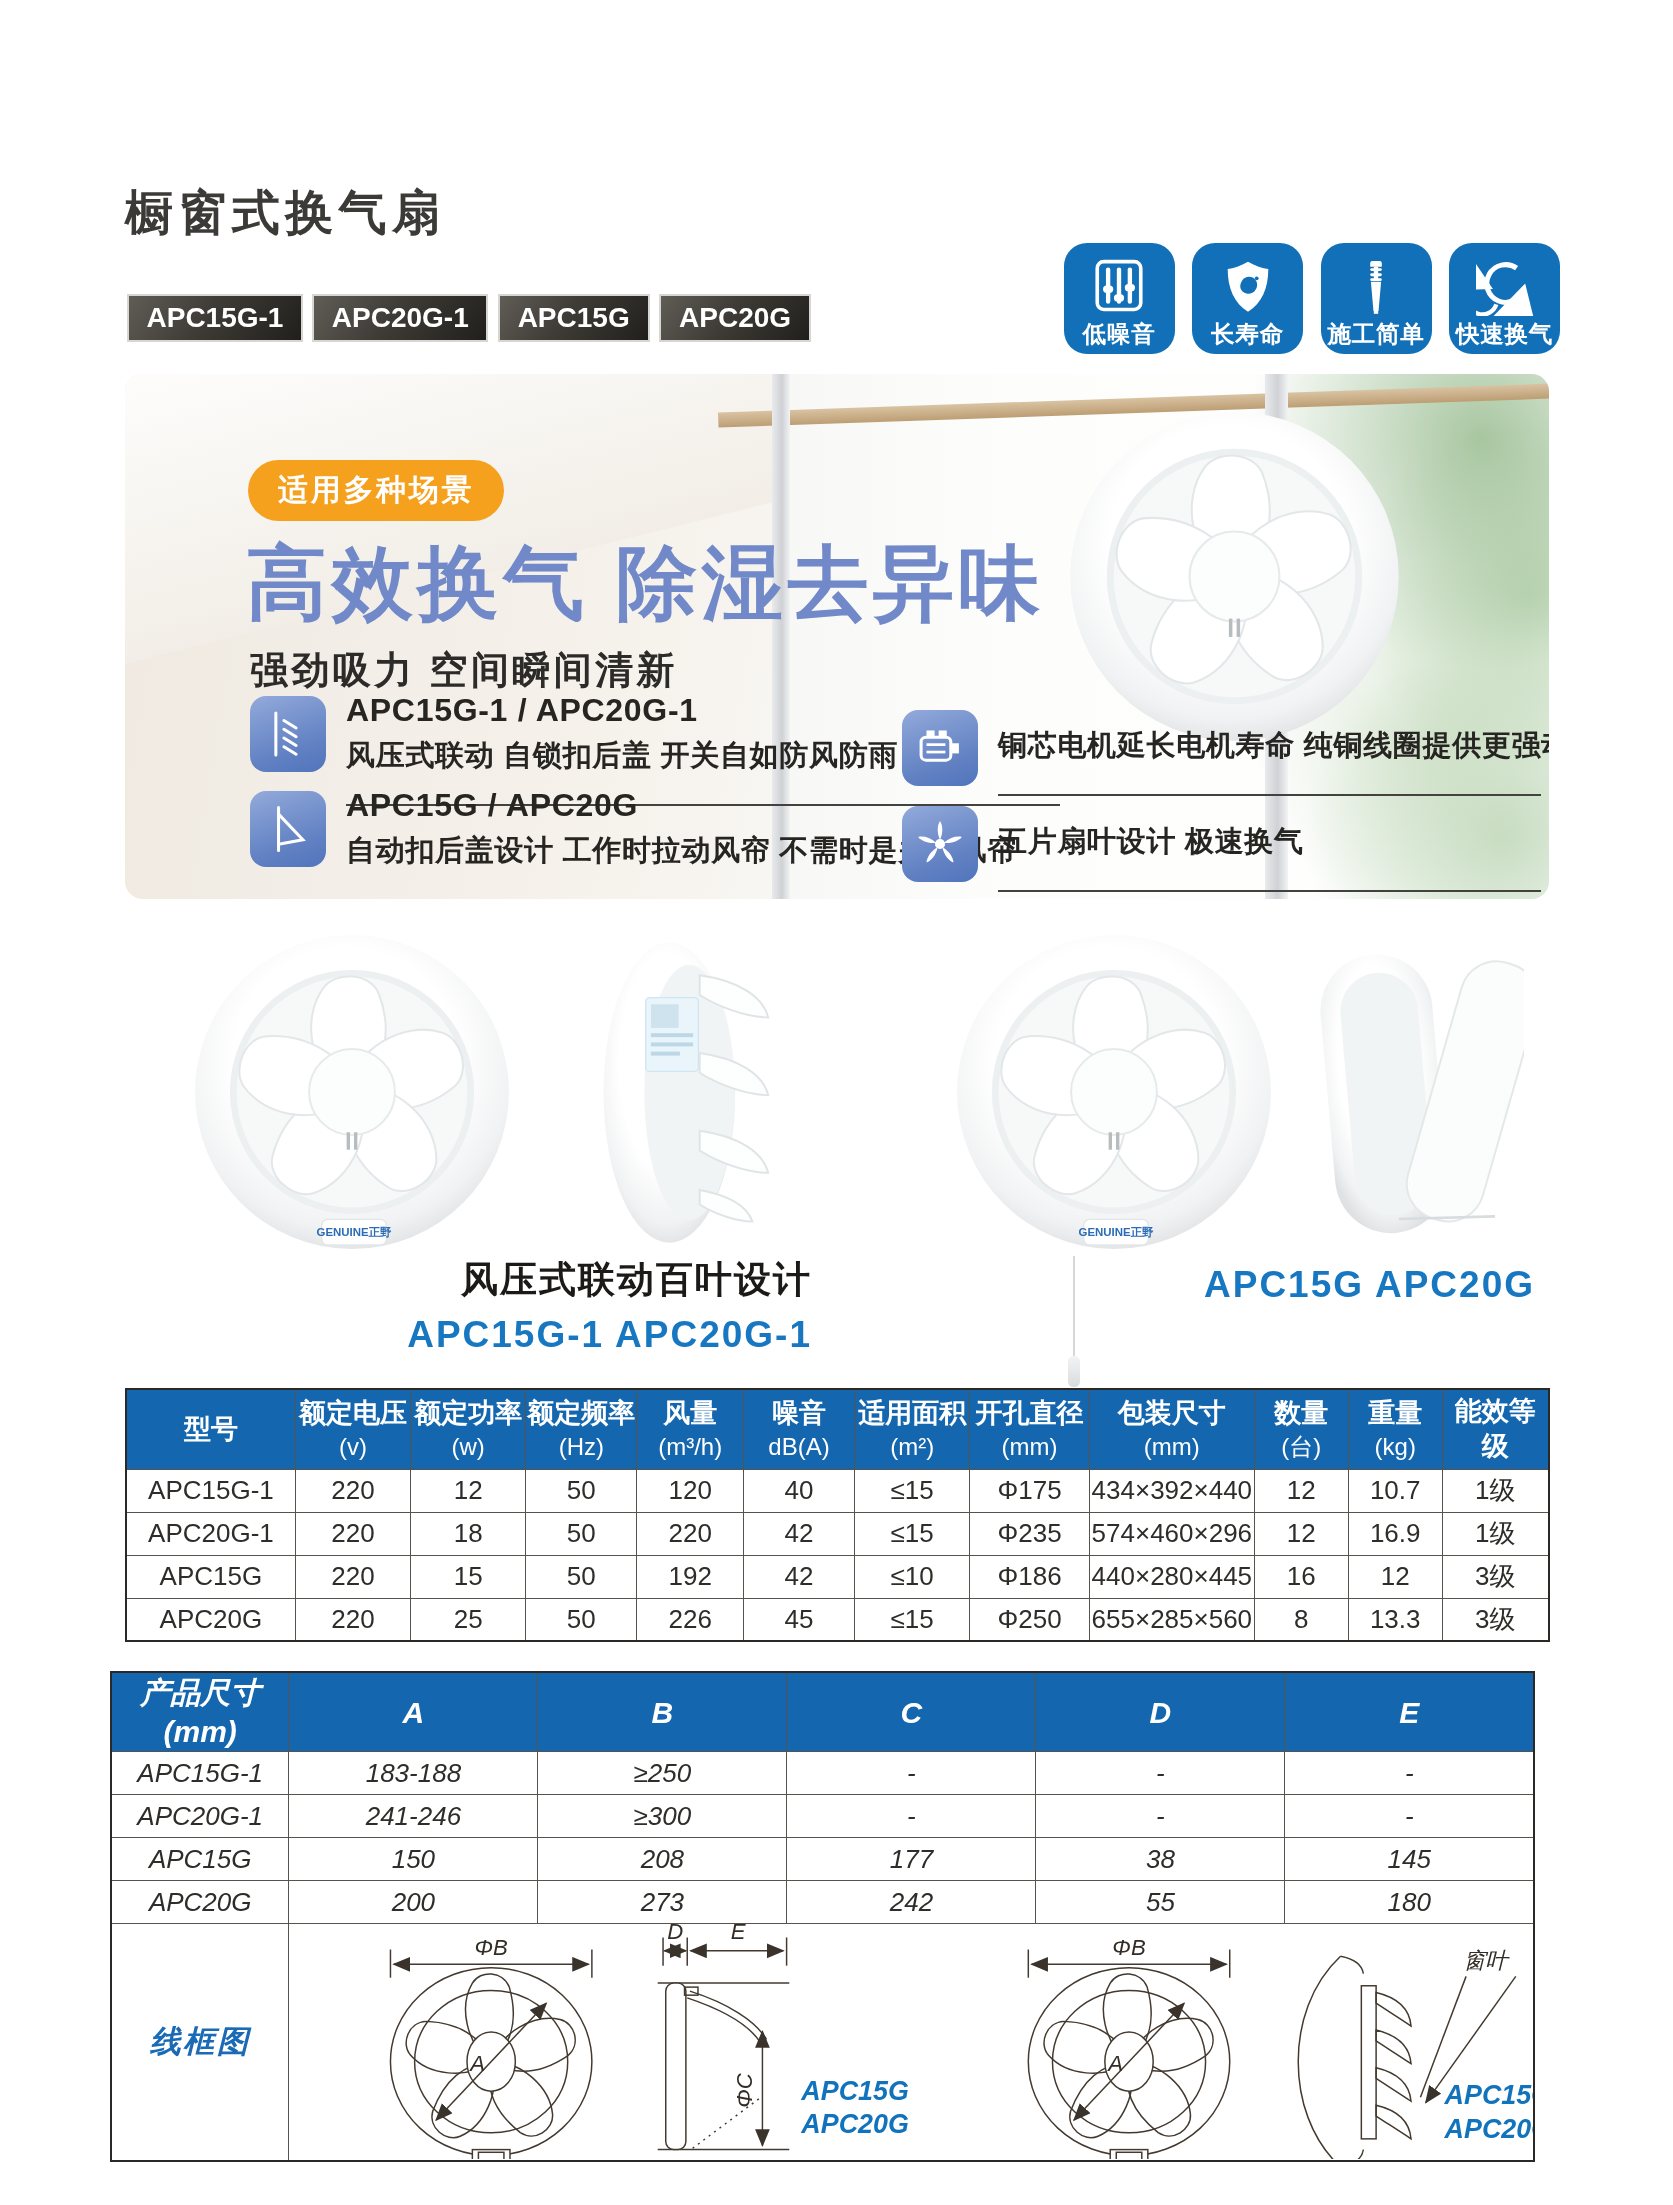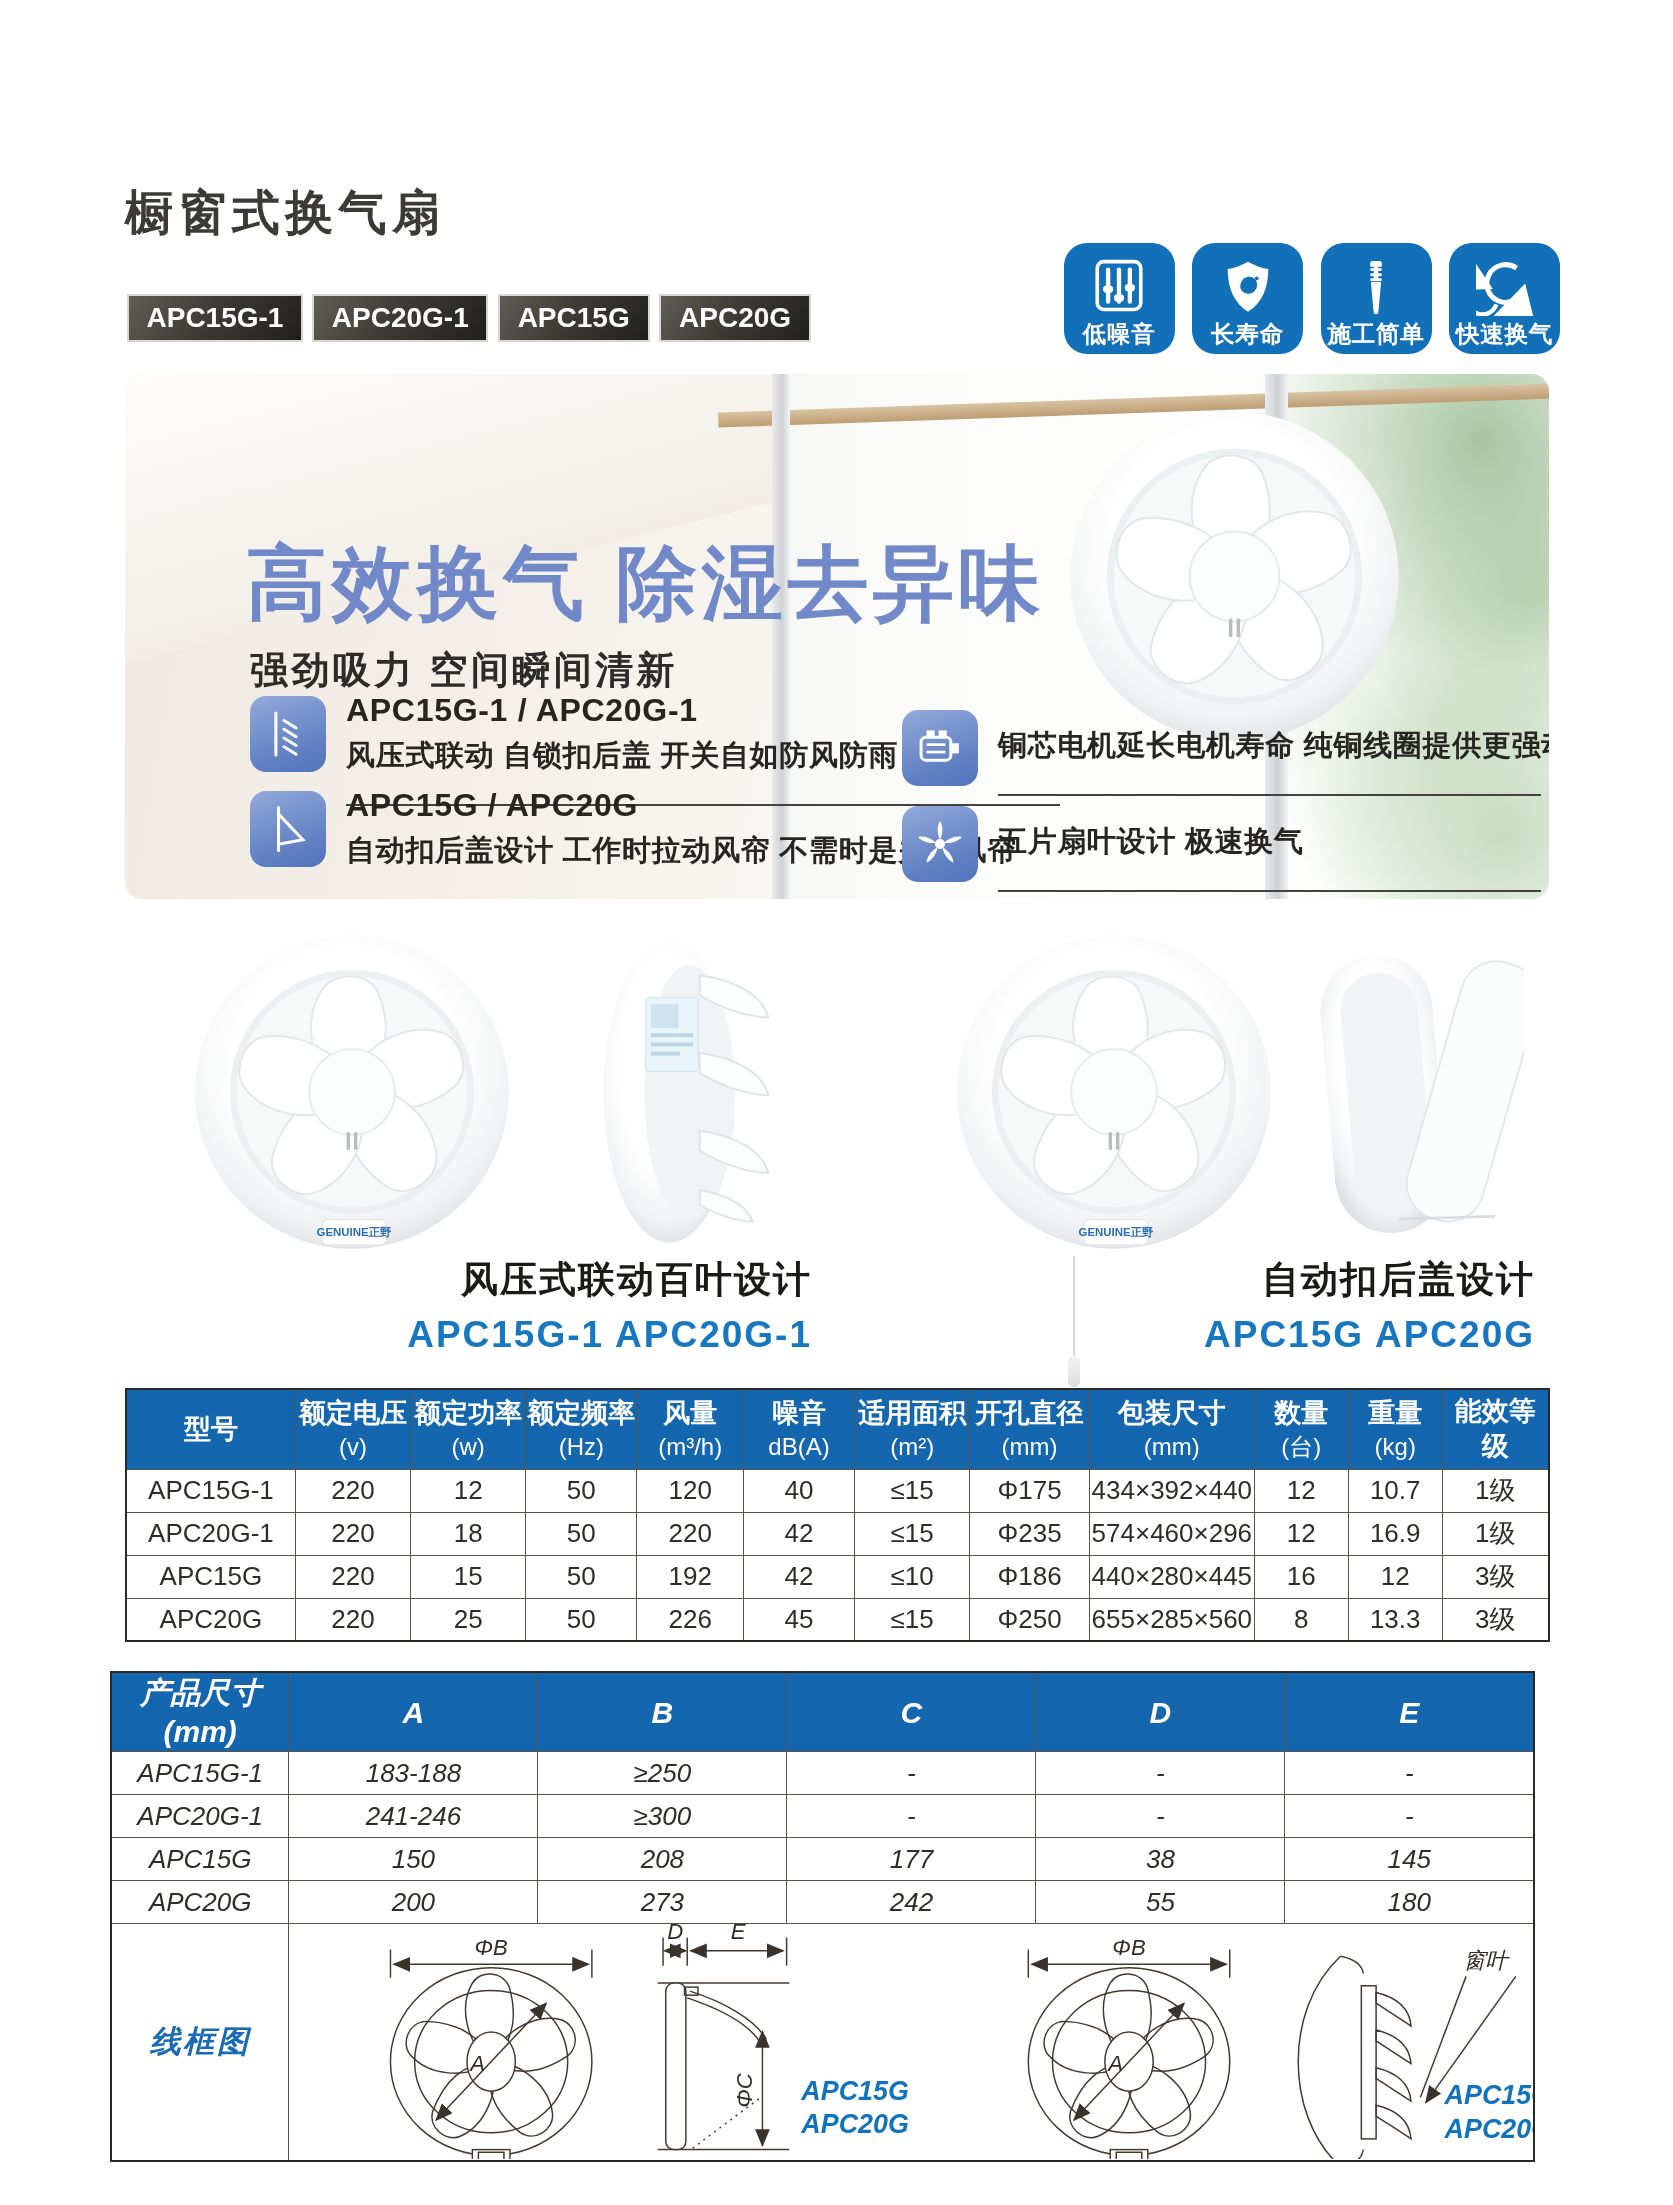--- a/index.html
+++ b/index.html
@@ -224,20 +224,21 @@
     <div class="hero-ceiling"></div>
     <div class="hero-window"></div>
     <div class="hero-foliage"></div>
     <div class="hero-topbeam"></div>
     <div class="hero-bar b1"></div>
     <div class="hero-bar b2"></div>
     <svg class="hero-fan" width="337" height="337" viewBox="0 0 500 500">
       <use href="#fanFront" width="500" height="500"></use>
     </svg>
 
+    <span class="hero-tag">适用多种场景</span>
     <h2 class="hero-headline">高效换气 除湿去异味</h2>
     <p class="hero-sub">强劲吸力 空间瞬间清新</p>
 
     <div class="bullet" style="left:125px; top:318px;">
       <span class="bicon">
         <svg width="54" height="54" viewBox="0 0 80 80" stroke="#fff" stroke-width="4.5" stroke-linecap="round" fill="none">
           <line x1="22" y1="9" x2="22" y2="71"></line>
           <line x1="34" y1="20" x2="52" y2="31"></line>
           <line x1="34" y1="33" x2="52" y2="44"></line>
           <line x1="34" y1="46" x2="52" y2="57"></line>
@@ -315,21 +316,20 @@
     <div class="cord-handle"></div>
     <svg class="pfan" style="left:1175px; top:15px;" width="224" height="317" viewBox="0 0 340 480">
       <use href="#fanSideOpen" width="340" height="480"></use>
     </svg>
 
     <div class="pcap" style="left:40px; top:336px; width:647px;">
       <div class="pcap-title">风压式联动百叶设计</div>
       <div class="pcap-models">APC15G-1  APC20G-1</div>
     </div>
     <div class="pcap" style="left:897px; top:336px; width:513px;">
-      <div class="pcap-title">自动扣后盖设计</div>
       <div class="pcap-models">APC15G APC20G</div>
     </div>
   </div>
 
   <div class="abs spec-wrap">
     <table class="spec">
       <colgroup>
         <col style="width:11.9%">
           <col style="width:8.1%">
           <col style="width:8.1%">

